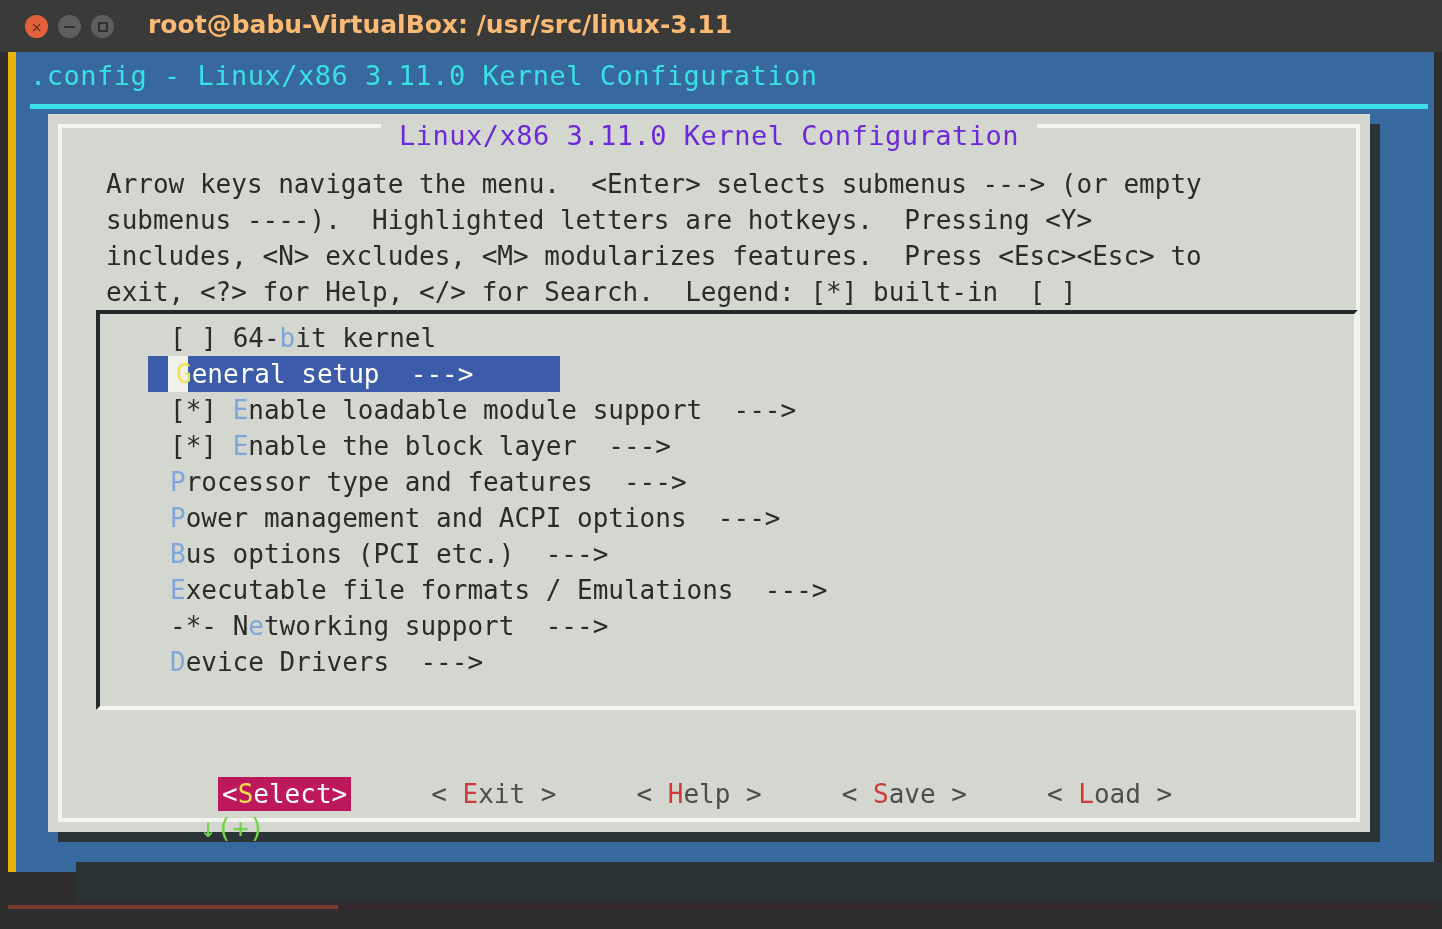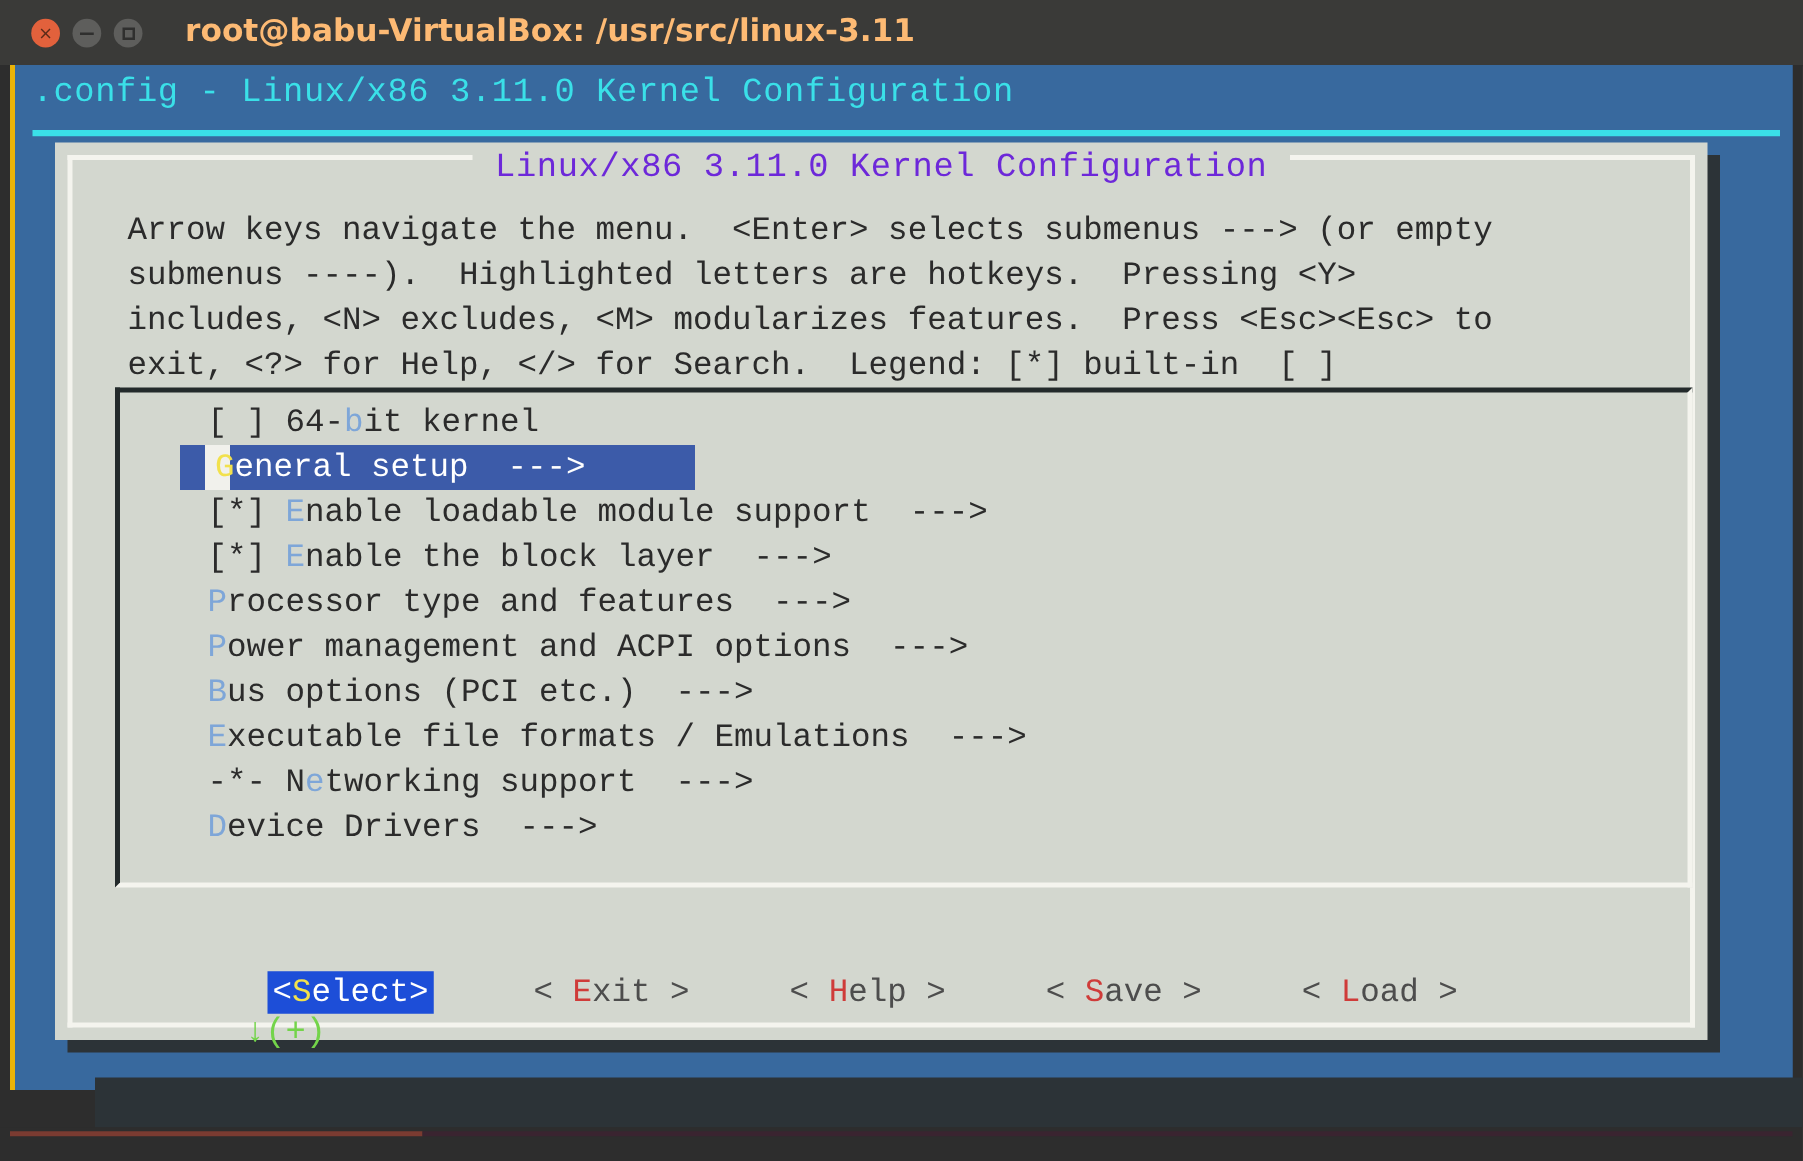--- a/index.html
+++ b/index.html
@@ -64,23 +64,22 @@
   }
 
   
   #terminal {
     position: absolute;
     left: 8px;
     top: 52px;
     width: 1426px;
     height: 820px;
     background: #36699f;
-    border-left: 4px solid #eab308;
+    border-left: 8px solid #eab308;
     box-sizing: border-box;
-    font-family: Liberation Mono, monospace;
   }
   #term-inner {
     position: absolute;
     left: 0; top: 0;
     width: 100%; height: 100%;
     background: #38699e;
   }
 
   
   #mconf-header {
@@ -259,21 +258,21 @@
     font-size: 26px;
     white-space: pre;
   }
   .btn {
     color: #4d4d4d;
     margin-right: 80px;
     white-space: pre;
   }
   .btn .hot { color: #cf3b39; }
   .btn.active {
-    background: #1d4ed8;
+    background: #be185d;
     color: #ffffff;
     padding: 2px 4px;
   }
   .btn.active .hot { color: #f2e14c; }
 
   
   #bottom-strip {
     position: absolute;
     left: 76px;
     top: 862px;

